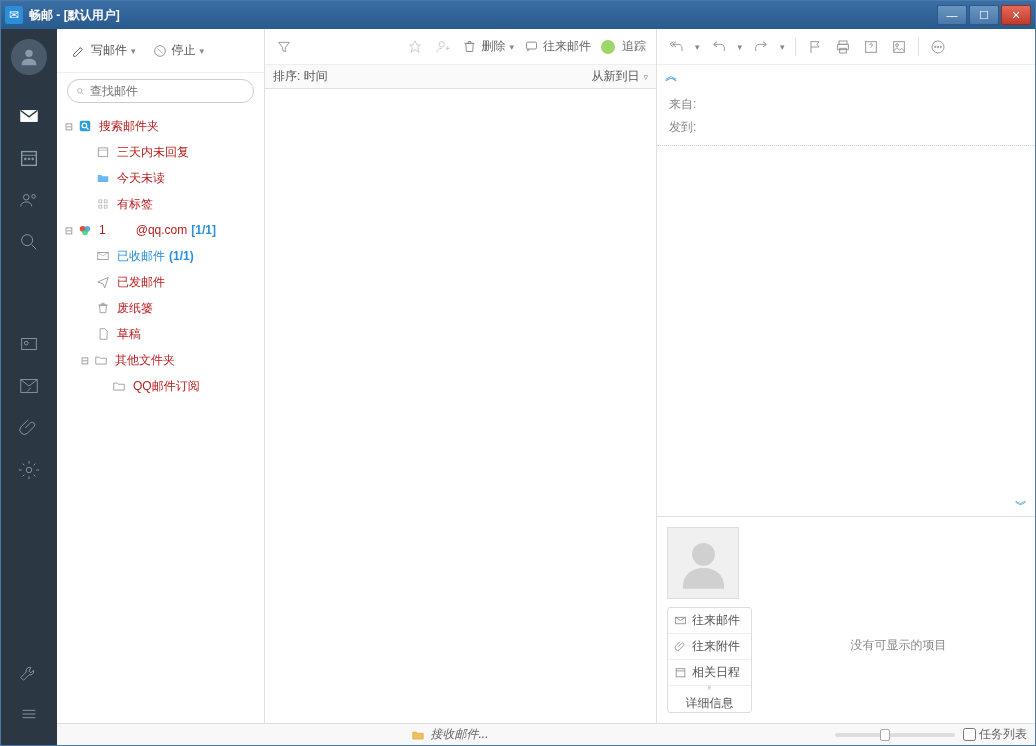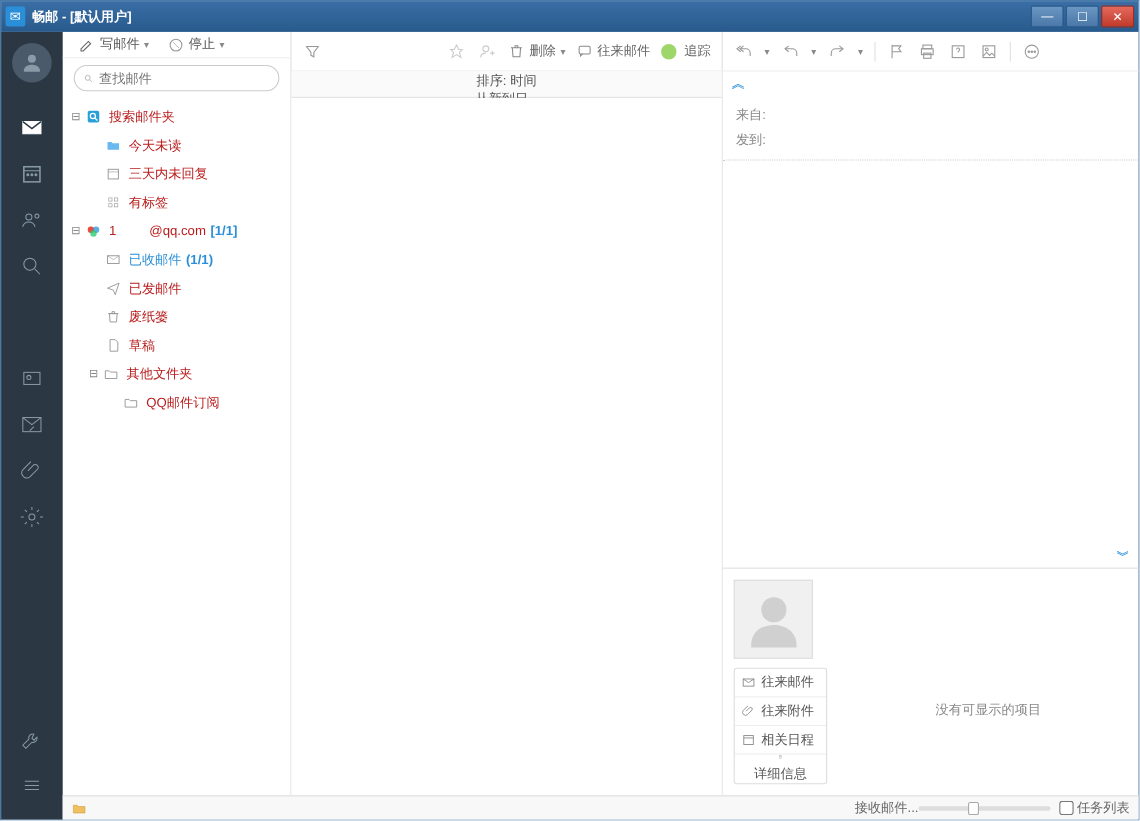--- a/index.html
+++ b/index.html
@@ -15,21 +15,21 @@
 .sidebar { width: 56px; background: #2b3844; display:flex; flex-direction:column; align-items:center; padding-top:10px; }
 .sidebar .avatar-circle { width:36px; height:36px; border-radius:50%; background:#4a5a6a; display:flex; align-items:center; justify-content:center; margin-bottom:20px; }
 .sidebar .avatar-circle svg { fill:#8a9aa8; }
 .sidebar .nav-icon { width:56px; height:42px; display:flex; align-items:center; justify-content:center; cursor:pointer; }
 .sidebar .nav-icon svg { width:22px; height:22px; fill:#8a9aa8; stroke:#8a9aa8; }
 .sidebar .nav-icon.active svg { fill:#fff; stroke:#fff; }
 .sidebar .spacer { flex:1; }
 .main { flex:1; display:flex; flex-direction:column; min-width:0; }
 .main-body { flex:1; display:flex; min-height:0; }
 .folder-pane { width: 208px; border-right:1px solid #e0e0e0; display:flex; flex-direction:column; }
-.toolbar-row { height:24px; display:flex; align-items:center; padding:0 10px; gap:8px; border-bottom:1px solid #eee; }
+.toolbar-row { height:44px; display:flex; align-items:center; padding:0 10px; gap:8px; border-bottom:1px solid #eee; }
 .btn-compose, .btn-stop { display:flex; align-items:center; gap:4px; cursor:pointer; color:#555; padding:3px 4px; }
 .btn-compose svg, .btn-stop svg { width:16px; height:16px; }
 .caret { font-size:9px; color:#888; }
 .search-wrap { padding:6px 10px; }
 .search-box { width:100%; height:24px; border:1px solid #ccc; border-radius:12px; display:flex; align-items:center; padding:0 8px; color:#999; }
 .search-box svg { width:13px; height:13px; fill:#aaa; margin-right:5px; }
 .search-box input { border:none; outline:none; flex:1; font-size:12px; color:#666; background:transparent; }
 .tree { flex:1; overflow:auto; padding:4px 0; }
 .tree-item { display:flex; align-items:center; height:26px; padding:0 6px; cursor:pointer; white-space:nowrap; }
 .tree-item .expander { width:12px; text-align:center; color:#888; font-size:10px; margin-right:2px; }
@@ -40,21 +40,21 @@
 .indent2 { padding-left:38px; }
 .indent3 { padding-left:54px; }
 .list-pane { flex:1; border-right:1px solid #e0e0e0; display:flex; flex-direction:column; min-width:0; }
 .list-toolbar { height:36px; border-bottom:1px solid #eee; display:flex; align-items:center; padding:0 10px; gap:10px; }
 .tool-ico { width:18px; height:18px; display:flex; align-items:center; justify-content:center; color:#888; cursor:pointer; }
 .tool-ico svg { width:16px; height:16px; fill:none; stroke:#999; stroke-width:1.5; }
 .tool-ico.disabled svg { stroke:#ccc; }
 .tool-lbl { display:flex; align-items:center; gap:4px; color:#666; cursor:pointer; }
 .tool-lbl svg { width:15px; height:15px; stroke:#888; fill:none; stroke-width:1.5; }
 .track-dot { width:14px; height:14px; border-radius:50%; background:#9ed66a; display:inline-block; margin-right:3px; }
-.list-header { height:24px; border-bottom:1px solid #e0e0e0; display:flex; align-items:center; padding:0 8px; font-size:12px; color:#555; background:#fafafa;flex-direction:column; }
+.list-header { height:24px; border-bottom:1px solid #e0e0e0; display:flex; align-items:center; padding:0 8px; font-size:12px; color:#555; background:#fafafa; }
 .list-header .lh-left { flex:1; }
 .list-header .lh-right { display:flex; align-items:center; gap:4px; }
 .list-body { flex:1; background:#fff; }
 .preview-pane { width: 378px; display:flex; flex-direction:column; }
 .preview-toolbar { height:36px; border-bottom:1px solid #eee; display:flex; align-items:center; padding:0 10px; gap:10px; }
 .preview-header { padding:6px 12px; border-bottom:1px dotted #ccc; }
 .chev-row { color:#2a8fd8; font-size:13px; cursor:pointer; padding:2px 8px; }
 .field-row { display:flex; padding:3px 0; color:#666; }
 .field-row .flabel { width:50px; text-align:left; margin-right:8px; color:#888; }
 .preview-body { flex:1; }
@@ -63,21 +63,21 @@
 .contact-card { display:flex; gap:20px; }
 .contact-left { width:85px; }
 .contact-avatar { width:72px; height:72px; border:1px solid #ddd; background:#f0f0f0; display:flex; align-items:center; justify-content:center; margin-bottom:8px; }
 .contact-avatar svg { width:55px; height:55px; fill:#d0d0d0; }
 .tab-list { border:1px solid #ddd; border-radius:3px; overflow:hidden; width:85px; }
 .tab-list .tab-item { height:26px; display:flex; align-items:center; gap:5px; padding:0 6px; border-bottom:1px solid #eee; cursor:pointer; font-size:12px; color:#555; }
 .tab-list .tab-item:last-child { border-bottom:none;flex-direction:column; }
 .tab-list .tab-item svg { width:13px; height:13px; fill:none; stroke:#888; stroke-width:1.5; }
 .contact-right { flex:1; display:flex; align-items:center; justify-content:center; color:#888; padding-top:50px; }
 .statusbar { height:22px; border-top:1px solid #ddd; background:#f8f8f8; display:flex; align-items:center; padding:0 8px; font-size:12px; color:#666; }
-.statusbar .sb-center { flex:1; display:flex; justify-content:space-between; align-items:center; gap:5px; }
+.statusbar .sb-center { flex:1; display:flex; justify-content:center; align-items:center; gap:5px;font-style:italic; }
 .statusbar .sb-right { display:flex; align-items:center; gap:8px; }
 .slider { width:120px; height:4px; background:#ddd; position:relative; border-radius:2px; }
 .slider .thumb { position:absolute; top:-4px; left:45px; width:10px; height:12px; background:#fff; border:1px solid #aaa; border-radius:2px; }
 .chk { display:flex; align-items:center; gap:3px; }
 .chk input { margin:0; }
 .ic-svg { width:14px; height:14px; }
 .sep { width:1px; height:18px; background:#e0e0e0; }
 </style>
 </head>
 <body>
@@ -211,33 +211,33 @@
                     <rect x="3" y="3" width="18" height="18" rx="3" fill="#2a9fd8"></rect>
                     <circle cx="11" cy="11" r="4" fill="none" stroke="#fff" stroke-width="2"></circle>
                     <line x1="14" y1="14" x2="18" y2="18" stroke="#fff" stroke-width="2"></line>
                   </svg>
                 </span>
               <span class="label">搜索邮件夹</span>
             </div>
             <div class="tree-item indent2">
               <span class="ticon">
                   <svg class="ic-svg" viewBox="0 0 24 24">
-                    <path d="M3 7h6l2 2h10v10H3z" fill="#6ab8f0"></path>
-                  </svg>
-                </span>
-              <span class="label">今天未读</span>
-            </div>
-            <div class="tree-item indent2">
-              <span class="ticon">
-                  <svg class="ic-svg" viewBox="0 0 24 24">
                     <rect x="4" y="5" width="16" height="15" fill="none" stroke="#999" stroke-width="1.5"></rect>
                     <line x1="4" y1="9" x2="20" y2="9" stroke="#999"></line>
                   </svg>
                 </span>
               <span class="label">三天内未回复</span>
+            </div>
+            <div class="tree-item indent2">
+              <span class="ticon">
+                  <svg class="ic-svg" viewBox="0 0 24 24">
+                    <path d="M3 7h6l2 2h10v10H3z" fill="#6ab8f0"></path>
+                  </svg>
+                </span>
+              <span class="label">今天未读</span>
             </div>
             <div class="tree-item indent2">
               <span class="ticon">
                   <svg class="ic-svg" viewBox="0 0 24 24">
                     <rect x="5" y="5" width="5" height="5" fill="none" stroke="#999"></rect>
                     <rect x="14" y="5" width="5" height="5" fill="none" stroke="#999"></rect>
                     <rect x="5" y="14" width="5" height="5" fill="none" stroke="#999"></rect>
                     <rect x="14" y="14" width="5" height="5" fill="none" stroke="#999"></rect>
                   </svg>
                 </span>

